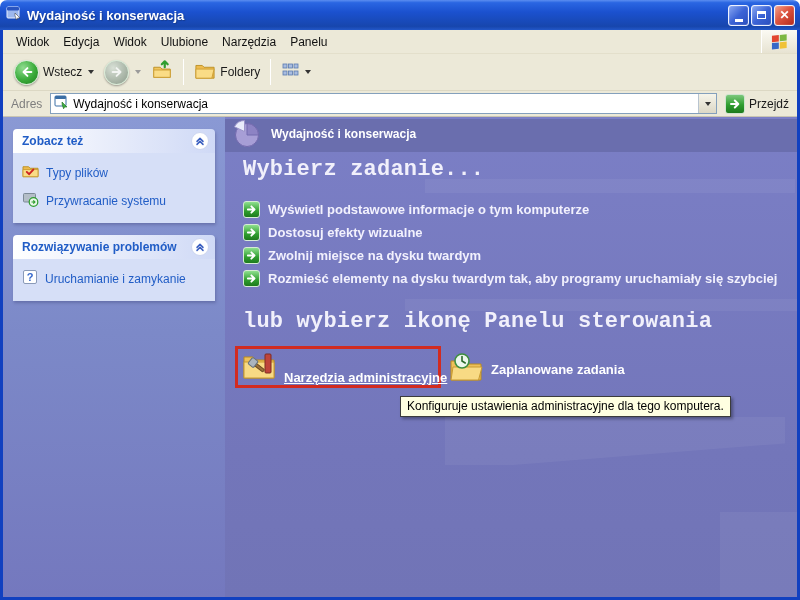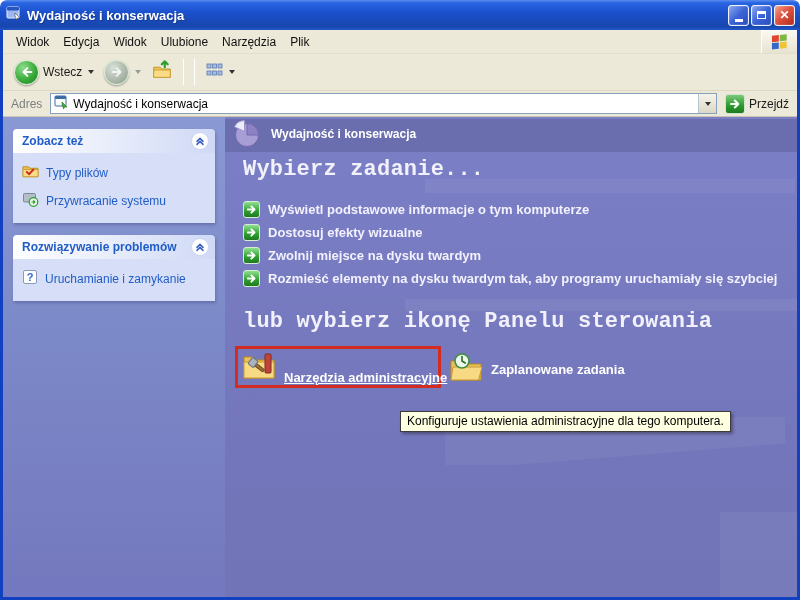--- a/index.html
+++ b/index.html
@@ -110,21 +110,21 @@
     border:1px solid #d5ecd5; display:flex; align-items:center; justify-content:center; }
   .task-label { color:#f2f1fd; font-weight:bold; font-size:13px; white-space:nowrap; }
 
   .hl-box { position:absolute; left:10px; top:229px; width:206px; height:42px;
     border:3px solid #d22b20; display:flex; align-items:center; gap:8px; padding:2px 4px; }
   .cp-item { display:flex; align-items:center; gap:8px; cursor:pointer; }
   .cp-item.second { position:absolute; left:224px; top:234px; }
   .cp-label { color:#fff; font-weight:bold; font-size:13px; white-space:nowrap; }
   .cp-label.underlined { text-decoration:underline;margin-top:20px; }
 
-  .tooltip { position:absolute; left:175px; top:294px; background:#ffffe1;
+  .tooltip { position:absolute; left:175px; top:279px; background:#ffffe1;
     border:1px solid #3c3c3c; padding:2px 6px 3px; font-size:12px; color:#000;
     white-space:nowrap; box-shadow:2px 2px 3px rgba(0,0,0,.35); }
 
   .wm { position:absolute; background:rgba(255,255,255,.055); pointer-events:none; }
   .wm1 { left:200px; top:62px; width:370px; height:14px; }
   .wm2 { left:180px; top:182px; width:400px; height:12px; }
   .wm3 { left:220px; top:300px; width:340px; height:48px;
     clip-path:polygon(0 0,100% 0,100% 55%,20% 100%,0 100%); }
   .wm4 { left:495px; top:395px; width:80px; height:90px; }
 </style>
@@ -156,21 +156,21 @@
   </div>
 
   <div class="frame">
 
     <div class="menubar">
       <span class="menu-item">Widok</span>
       <span class="menu-item">Edycja</span>
       <span class="menu-item">Widok</span>
       <span class="menu-item">Ulubione</span>
       <span class="menu-item">Narzędzia</span>
-      <span class="menu-item">Plik</span>
+      <span class="menu-item">Panelu</span>
       <span class="winlogo">
         <svg width="17" height="17" viewBox="0 0 18 18">
           <g transform="skewY(-6) translate(0,1)">
             <rect x="1" y="2" width="7.3" height="6.8" fill="#e2452f"></rect>
             <rect x="9.3" y="2" width="7.3" height="6.8" fill="#7db842"></rect>
             <rect x="1" y="9.8" width="7.3" height="6.8" fill="#3668c8"></rect>
             <rect x="9.3" y="9.8" width="7.3" height="6.8" fill="#f0c237"></rect>
           </g>
         </svg>
       </span>
@@ -197,20 +197,29 @@
       <span class="tb-btn">
         <span>
           <svg width="22" height="22" viewBox="0 0 24 24">
             <path d="M3 9 h7 l2 2 h9 v9 H3 z" fill="#f2c75e" stroke="#bb8f23"></path>
             <path d="M3 12 h18 v8 H3 z" fill="#fadc86" stroke="#cc9e34"></path>
             <path d="M15 9 V3 M11.8 5.8 L15 2.6 L18.2 5.8" stroke="#2f9e2f" stroke-width="2.4" fill="none" stroke-linecap="round" stroke-linejoin="round"></path>
           </svg>
         </span>
       </span>
       <span class="tb-sep"></span>
+      <span class="tb-btn">
+        <span>
+          <svg width="22" height="20" viewBox="0 0 24 22">
+            <path d="M2 6 h7 l2 2 h11 v12 H2 z" fill="#eebb4e" stroke="#bb8f23"></path>
+            <path d="M2 10 h20 l-2.5 10 H2 z" fill="#fadc86" stroke="#cc9e34"></path>
+          </svg>
+        </span>
+        <span class="tb-label">Foldery</span>
+      </span>
       <span class="tb-sep"></span>
       <span class="tb-btn">
         <span>
           <svg width="18" height="18" viewBox="0 0 18 18">
             <g fill="#a8bce0" stroke="#5a7ab0" stroke-width="0.8">
               <rect x="2" y="3" width="4" height="4"></rect>
                 <rect x="7.5" y="3" width="4" height="4"></rect>
                 <rect x="13" y="3" width="4" height="4"></rect>
               <rect x="2" y="10" width="4" height="4"></rect>
                 <rect x="7.5" y="10" width="4" height="4"></rect>

